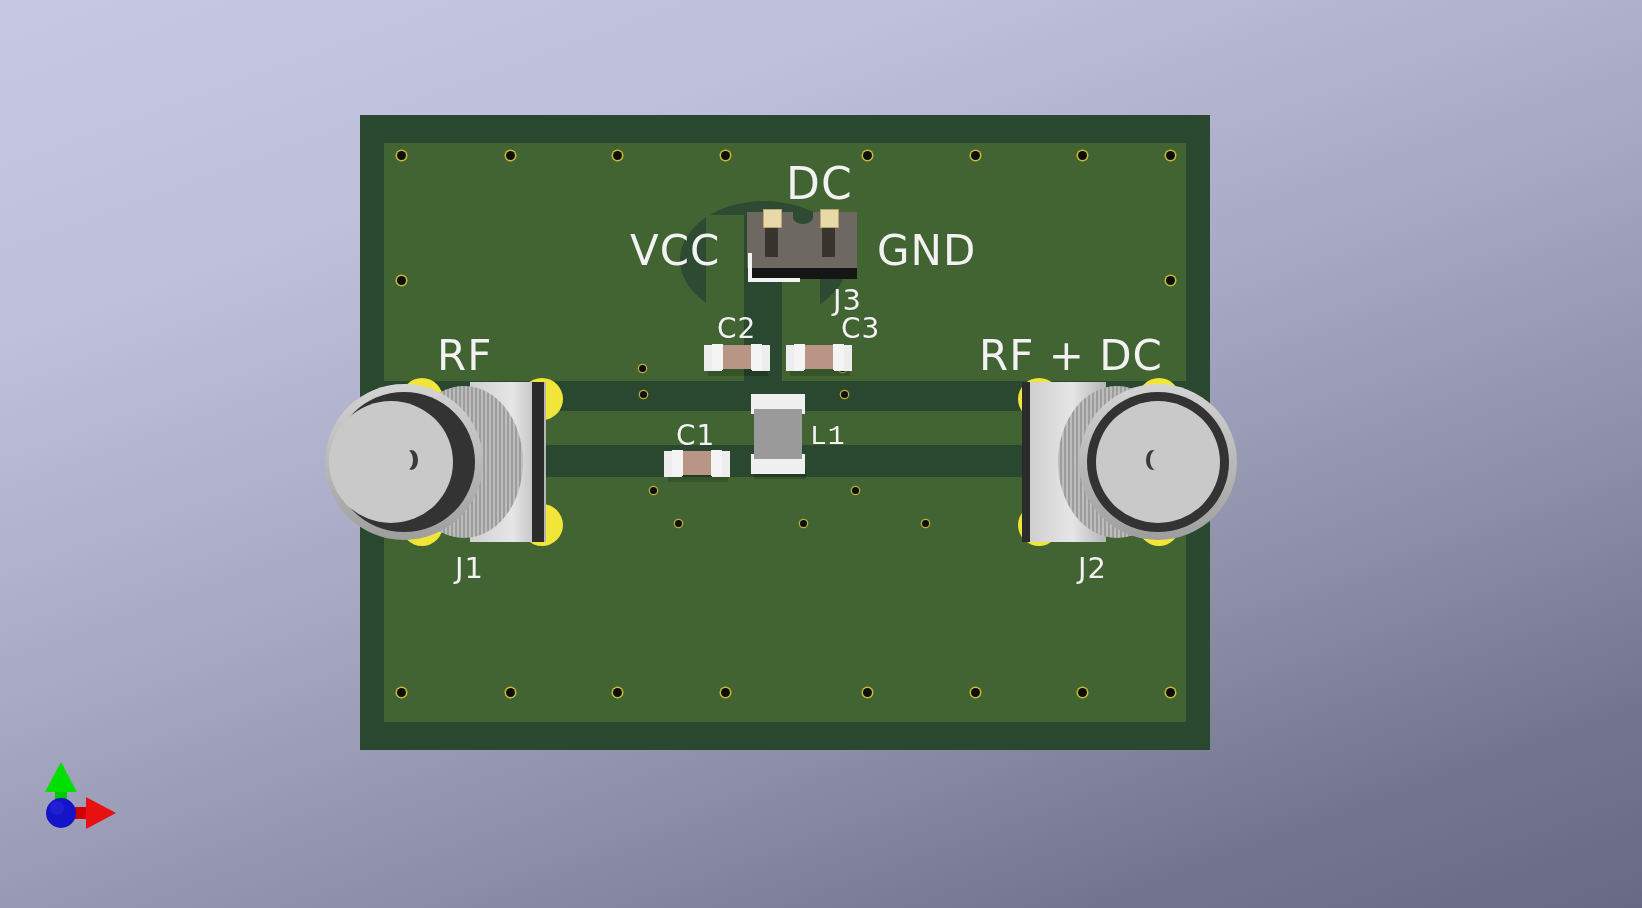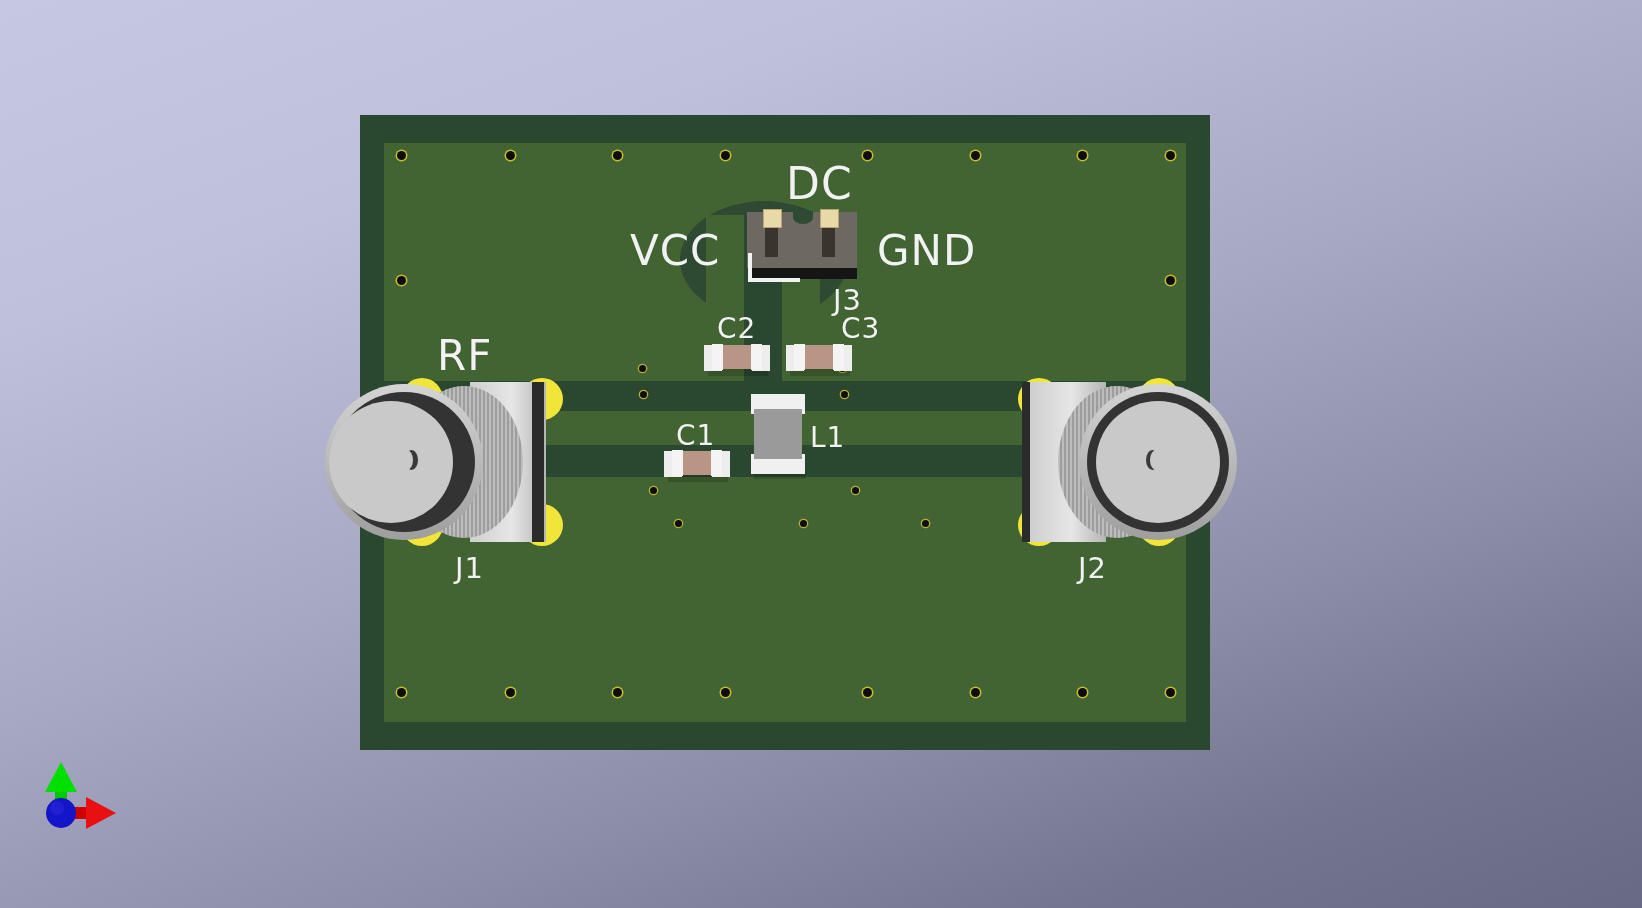--- a/index.html
+++ b/index.html
@@ -163,22 +163,23 @@
     </div>
   </div>
 
   <div class="silk" style="left:786px;top:158px;font-size:44px;">DC</div>
   <div class="silk" style="left:630px;top:226px;font-size:42px;">VCC</div>
   <div class="silk" style="left:877px;top:226px;font-size:42px;">GND</div>
   <div class="silk" style="left:833px;top:283px;font-size:29px;">J3</div>
   <div class="silk" style="left:717px;top:312px;font-size:28px;">C2</div>
   <div class="silk" style="left:797px;top:312px;font-size:28px;margin-left:44px;">C3</div>
   <div class="silk" style="left:676px;top:419px;font-size:28px;">C1</div>
-  <div class="silk" style="left:810px;top:421px;font-size:28px;">L1</div>
+  <div class="silk" style="left:810px;top:421px;font-size:28px;font-family:Liberation Mono, monospace;">L1</div>
   <div class="silk" style="left:437px;top:331px;font-size:42px;">RF</div>
+  <div class="silk" style="left:979px;top:331px;font-size:42px;">RF + DC</div>
   <div class="silk" style="left:455px;top:551px;font-size:29px;">J1</div>
   <div class="silk" style="left:1078px;top:551px;font-size:29px;">J2</div>
 
   <div id="j3" style="left:747px;top:207px;width:112px;height:80px;">
     <div class="base" style="left:2px;top:54px;width:108px;height:18px;"></div>
     <div class="body" style="left:0px;top:5px;width:55px;height:56px;"></div>
     <div class="body" style="left:55px;top:5px;width:55px;height:56px;"></div>
     <div class="notch" style="left:46px;top:4px;width:20px;height:13px;"></div>
     <div class="slot" style="left:18px;top:10px;width:13px;height:40px;"></div>
     <div class="slot" style="left:75px;top:10px;width:13px;height:40px;"></div>

